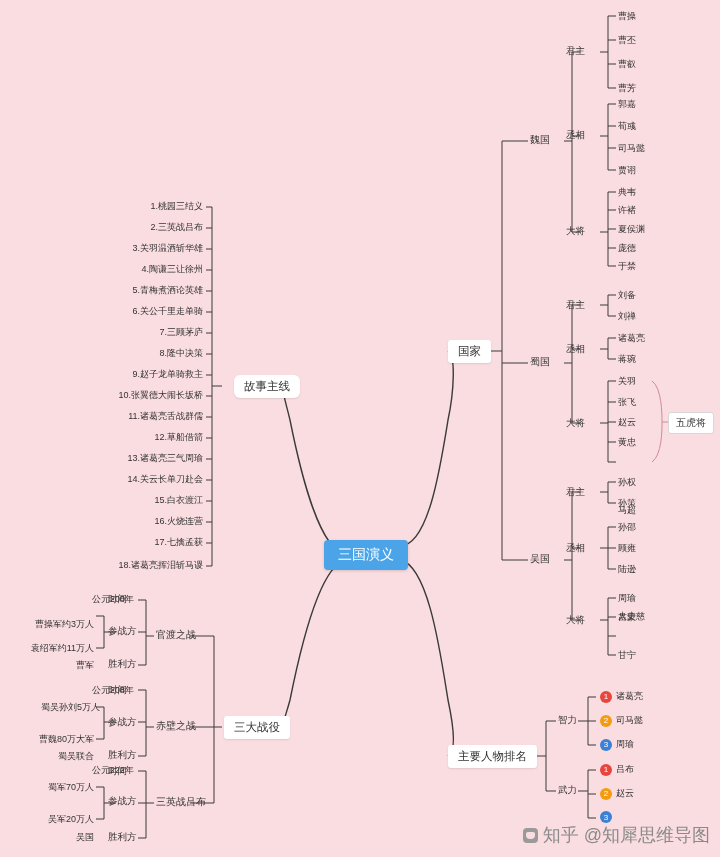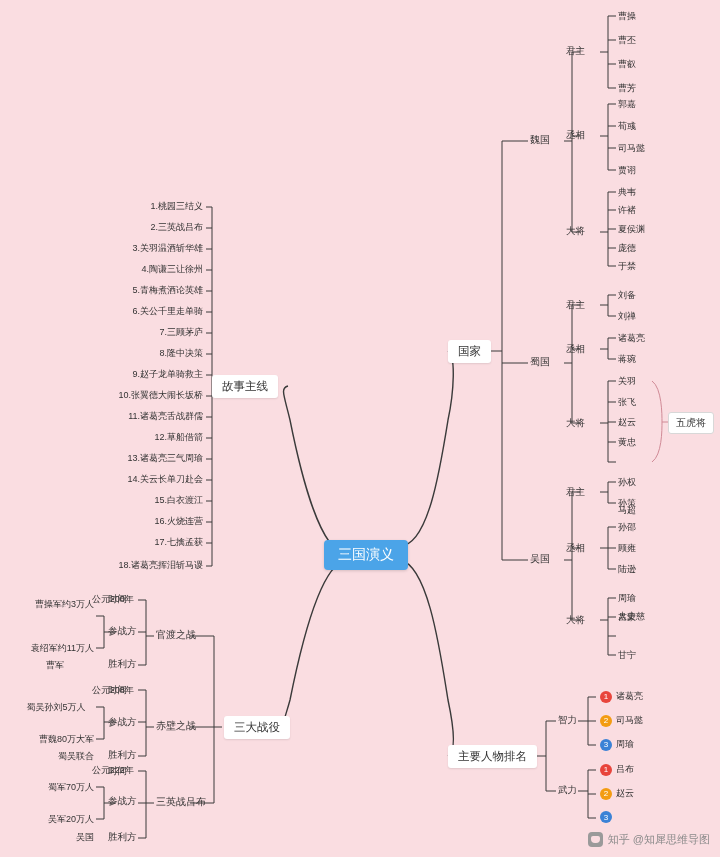--- a/index.html
+++ b/index.html
@@ -29,21 +29,21 @@
     content:"";position:absolute;left:6px;top:8px;width:8px;height:3px;
     background:#46c46e;border-radius:2px;
   }
   .logo .txt{display:flex;flex-direction:column;line-height:1;}
   .logo .t1{font-size:11px;color:#333;letter-spacing:1px;font-weight:bold;}
   .logo .t2{font-size:6px;color:#8a8a8a;margin-top:3px;letter-spacing:.3px;}
 
   
   .watermark{
     position:absolute;right:10px;bottom:10px;display:flex;align-items:center;
-    color:#8a8a8a;font-size:11px;
+    color:#8a8a8a;font-size:18px;
   }
   .watermark .wm-mark{
     width:15px;height:15px;border-radius:4px;background:#9a9a9a;margin-right:5px;
     position:relative;
   }
   .watermark .wm-mark:before{
     content:"";position:absolute;left:3px;top:4px;width:9px;height:7px;background:#fadde1;border-radius:2px 2px 4px 4px;
   }
 
   
@@ -231,21 +231,21 @@
         <path d="M588,770 L588,818"></path>
       <path d="M588,770 L596,770"></path>
         <path d="M588,794 L596,794"></path>
         <path d="M588,818 L596,818"></path>
     </g>
   </svg>
 
 
   <div class="node root" style="left:324px;top:540px;">三国演义</div>
 
-  <div class="node lvl1" style="left:212px;top:375px;">故事主线</div>
+  <div class="node lvl1" style="left:234px;top:375px;border-radius:6px;">故事主线</div>
 
   <div class="node leaf" style="left:147px;top:200px;text-align:right;width:56px;">1.桃园三结义</div>
   <div class="node leaf" style="left:139px;top:221px;text-align:right;width:64px;">2.三英战吕布</div>
   <div class="node leaf" style="left:123px;top:242px;text-align:right;width:80px;">3.关羽温酒斩华雄</div>
   <div class="node leaf" style="left:131px;top:263px;text-align:right;width:72px;">4.陶谦三让徐州</div>
   <div class="node leaf" style="left:115px;top:284px;text-align:right;width:88px;">5.青梅煮酒论英雄</div>
   <div class="node leaf" style="left:123px;top:305px;text-align:right;width:80px;">6.关公千里走单骑</div>
   <div class="node leaf" style="left:147px;top:326px;text-align:right;width:56px;">7.三顾茅庐</div>
   <div class="node leaf" style="left:147px;top:347px;text-align:right;width:56px;">8.隆中决策</div>
   <div class="node leaf" style="left:115px;top:368px;text-align:right;width:88px;">9.赵子龙单骑救主</div>
@@ -262,29 +262,29 @@
   <div class="node lvl1" style="left:224px;top:716px;">三大战役</div>
 
   <div class="node lvl2" style="left:156px;top:628px;">官渡之战</div>
   <div class="node lvl2" style="left:156px;top:719px;">赤壁之战</div>
   <div class="node lvl2" style="left:156px;top:795px;">三英战吕布</div>
 
   <div class="node lvl3" style="left:108px;top:593px;">时间</div>
   <div class="node lvl3" style="left:108px;top:625px;">参战方</div>
   <div class="node lvl3" style="left:108px;top:658px;">胜利方</div>
   <div class="node leaf" style="left:38px;top:593px;text-align:right;width:96px;">公元200年</div>
-  <div class="node leaf" style="left:22px;top:598px;text-align:right;width:72px;">曹操军约3万人</div>
+  <div class="node leaf" style="left:22px;top:618px;text-align:right;width:72px;">曹操军约3万人</div>
   <div class="node leaf" style="left:18px;top:642px;text-align:right;width:76px;">袁绍军约11万人</div>
-  <div class="node leaf" style="left:46px;top:659px;text-align:left;width:48px;">曹军</div>
+  <div class="node leaf" style="left:46px;top:659px;text-align:right;width:48px;">曹军</div>
 
   <div class="node lvl3" style="left:108px;top:684px;">时间</div>
   <div class="node lvl3" style="left:108px;top:716px;">参战方</div>
   <div class="node lvl3" style="left:108px;top:749px;">胜利方</div>
   <div class="node leaf" style="left:38px;top:684px;text-align:right;width:96px;">公元208年</div>
-  <div class="node leaf" style="left:18px;top:701px;text-align:center;width:76px;">蜀吴孙刘5万人</div>
+  <div class="node leaf" style="left:24px;top:701px;text-align:right;width:76px;">蜀吴孙刘5万人</div>
   <div class="node leaf" style="left:18px;top:733px;text-align:right;width:76px;">曹魏80万大军</div>
   <div class="node leaf" style="left:34px;top:750px;text-align:right;width:60px;">蜀吴联合</div>
 
   <div class="node lvl3" style="left:108px;top:765px;">时间</div>
   <div class="node lvl3" style="left:108px;top:795px;">参战方</div>
   <div class="node lvl3" style="left:108px;top:831px;">胜利方</div>
   <div class="node leaf" style="left:38px;top:764px;text-align:right;width:96px;">公元222年</div>
   <div class="node leaf" style="left:26px;top:781px;text-align:right;width:68px;">蜀军70万人</div>
   <div class="node leaf" style="left:26px;top:813px;text-align:right;width:68px;">吴军20万人</div>
   <div class="node leaf" style="left:46px;top:831px;text-align:right;width:48px;">吴国</div>

